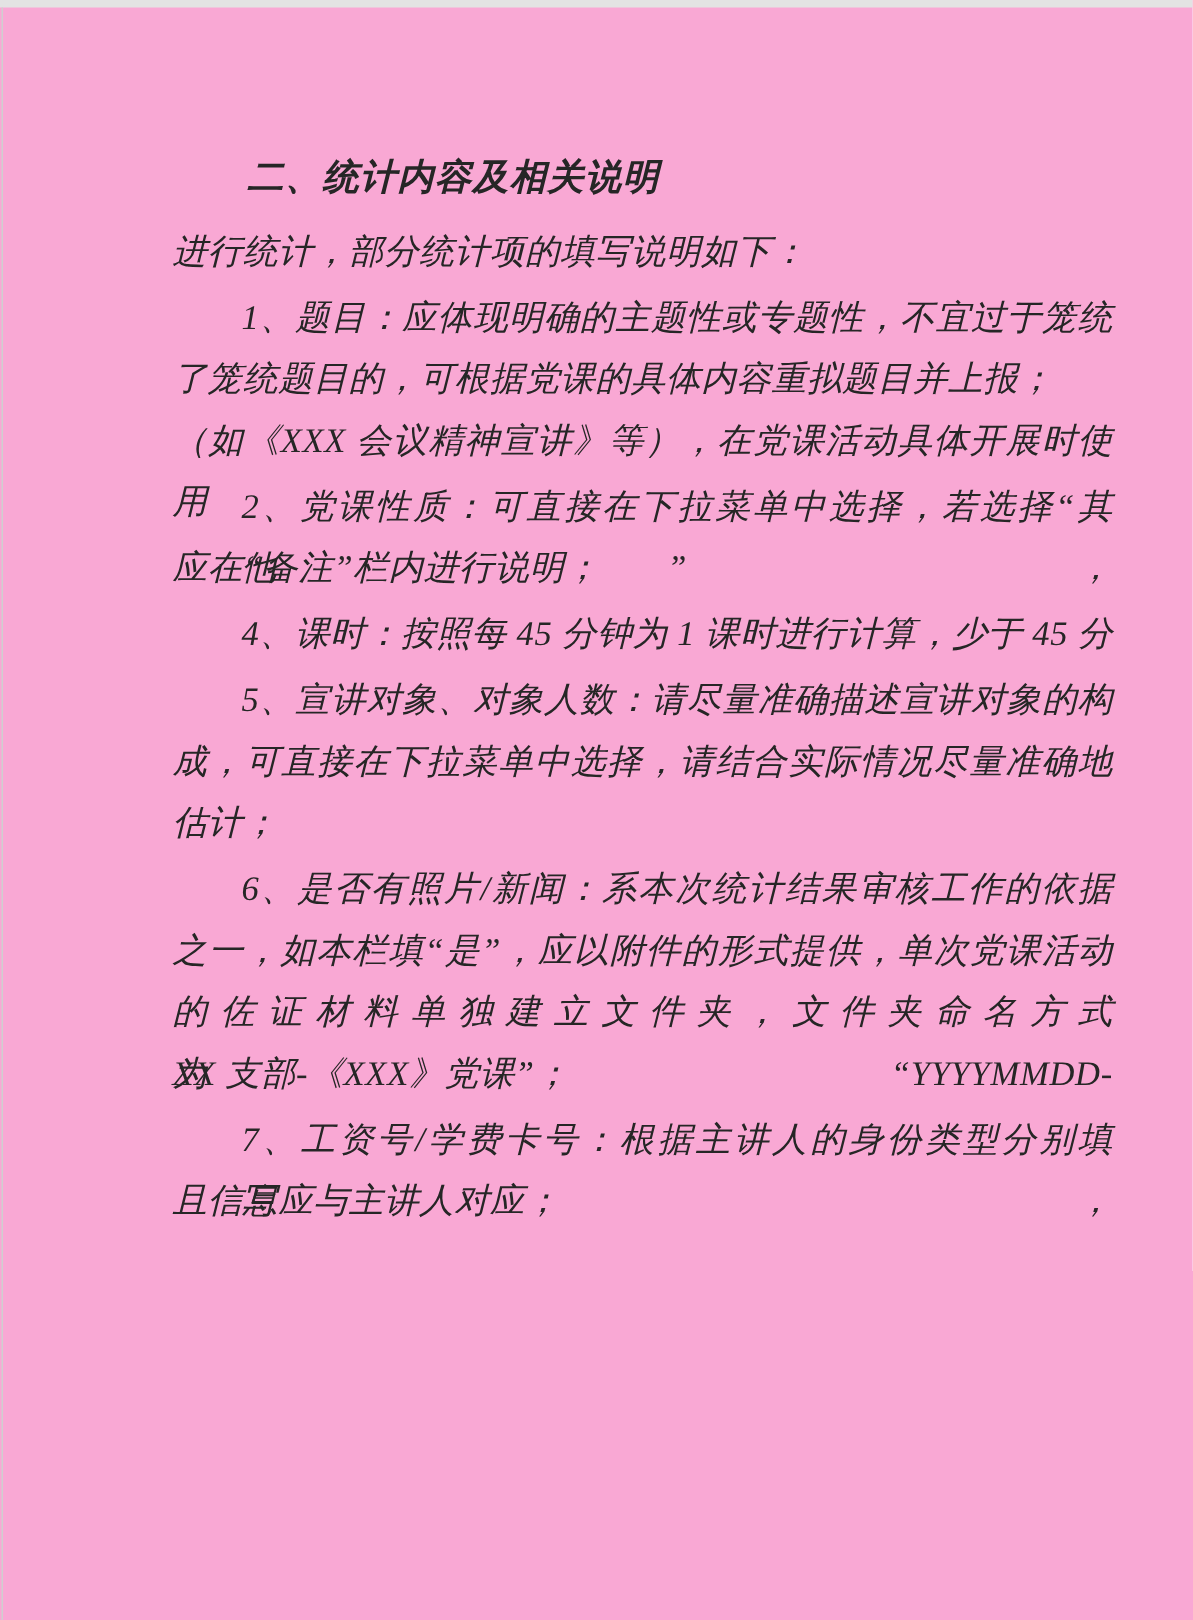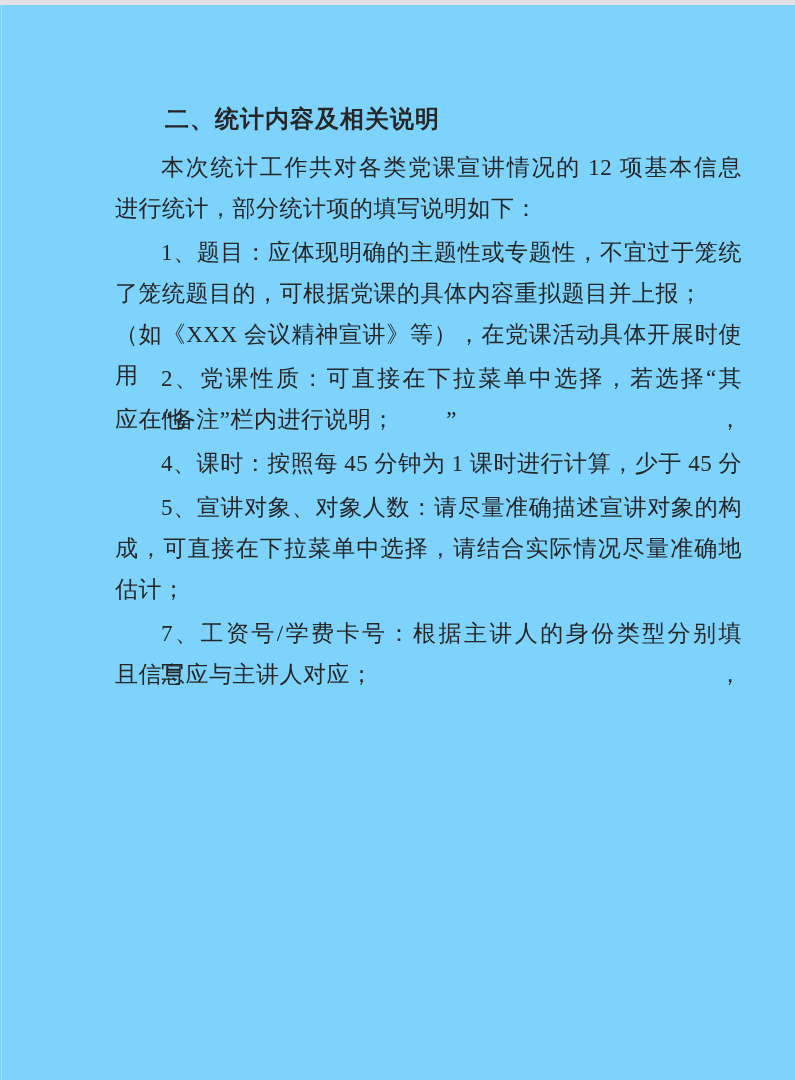--- a/index.html
+++ b/index.html
@@ -22,21 +22,22 @@
   }
   .left-edge-line {
     position: absolute;
     top: 5px; left: 1px;
     width: 1px; bottom: 0;
     background: #cfcfcf;
   }
   .doc-page {
     position: absolute;
     inset: 0;
-    background: #7dd3fc;
+    background: #f9a8d4;
+    font-style: italic;
   }
   .doc-content {
     position: absolute;
     left: 115px;
     top: 98px;
     width: 627px;
     color: #262626;
   }
   .para { margin: 0 0 3px 0; }
   .para.heading { margin-bottom: 8px; }
@@ -65,38 +66,43 @@
 <body>
 
 <div class="doc-page">
   <div class="top-strip"></div>
   <div class="left-edge-line"></div>
   <div class="doc-content">
       <div class="para heading">
         <div class="line first">二、统计内容及相关说明</div>
       </div>
       <div class="para body">
-        <div class="line first fill">本次统计工作共对各类党课宣讲情况的 12 项基本信息</div>
         <div class="line">进行统计，部分统计项的填写说明如下：</div>
       </div>
       <div class="para body">
         <div class="line first fill">1、题目：应体现明确的主题性或专题性，不宜过于笼统</div>
         <div class="line">了笼统题目的，可根据党课的具体内容重拟题目并上报；</div>
         <div class="line fill">（如《XXX 会议精神宣讲》等），在党课活动具体开展时使用</div>
       </div>
       <div class="para body">
         <div class="line first fill">2、党课性质：可直接在下拉菜单中选择，若选择“其他”，</div>
         <div class="line">应在“备注”栏内进行说明；</div>
       </div>
       <div class="para body">
         <div class="line first fill">4、课时：按照每 45 分钟为 1 课时进行计算，少于 45 分</div>
       </div>
       <div class="para body">
         <div class="line first fill">5、宣讲对象、对象人数：请尽量准确描述宣讲对象的构</div>
         <div class="line fill">成，可直接在下拉菜单中选择，请结合实际情况尽量准确地</div>
         <div class="line">估计；</div>
       </div>
       <div class="para body">
+        <div class="line first fill">6、是否有照片/新闻：系本次统计结果审核工作的依据</div>
+        <div class="line fill">之一，如本栏填“是”，应以附件的形式提供，单次党课活动</div>
+        <div class="line fill">的佐证材料单独建立文件夹，文件夹命名方式为“YYYYMMDD-</div>
+        <div class="line">XX 支部-《XXX》党课”；</div>
+      </div>
+      <div class="para body">
         <div class="line first fill">7、工资号/学费卡号：根据主讲人的身份类型分别填写，</div>
         <div class="line">且信息应与主讲人对应；</div>
       </div>
     </div>
 </div>
 
 </body></html>

